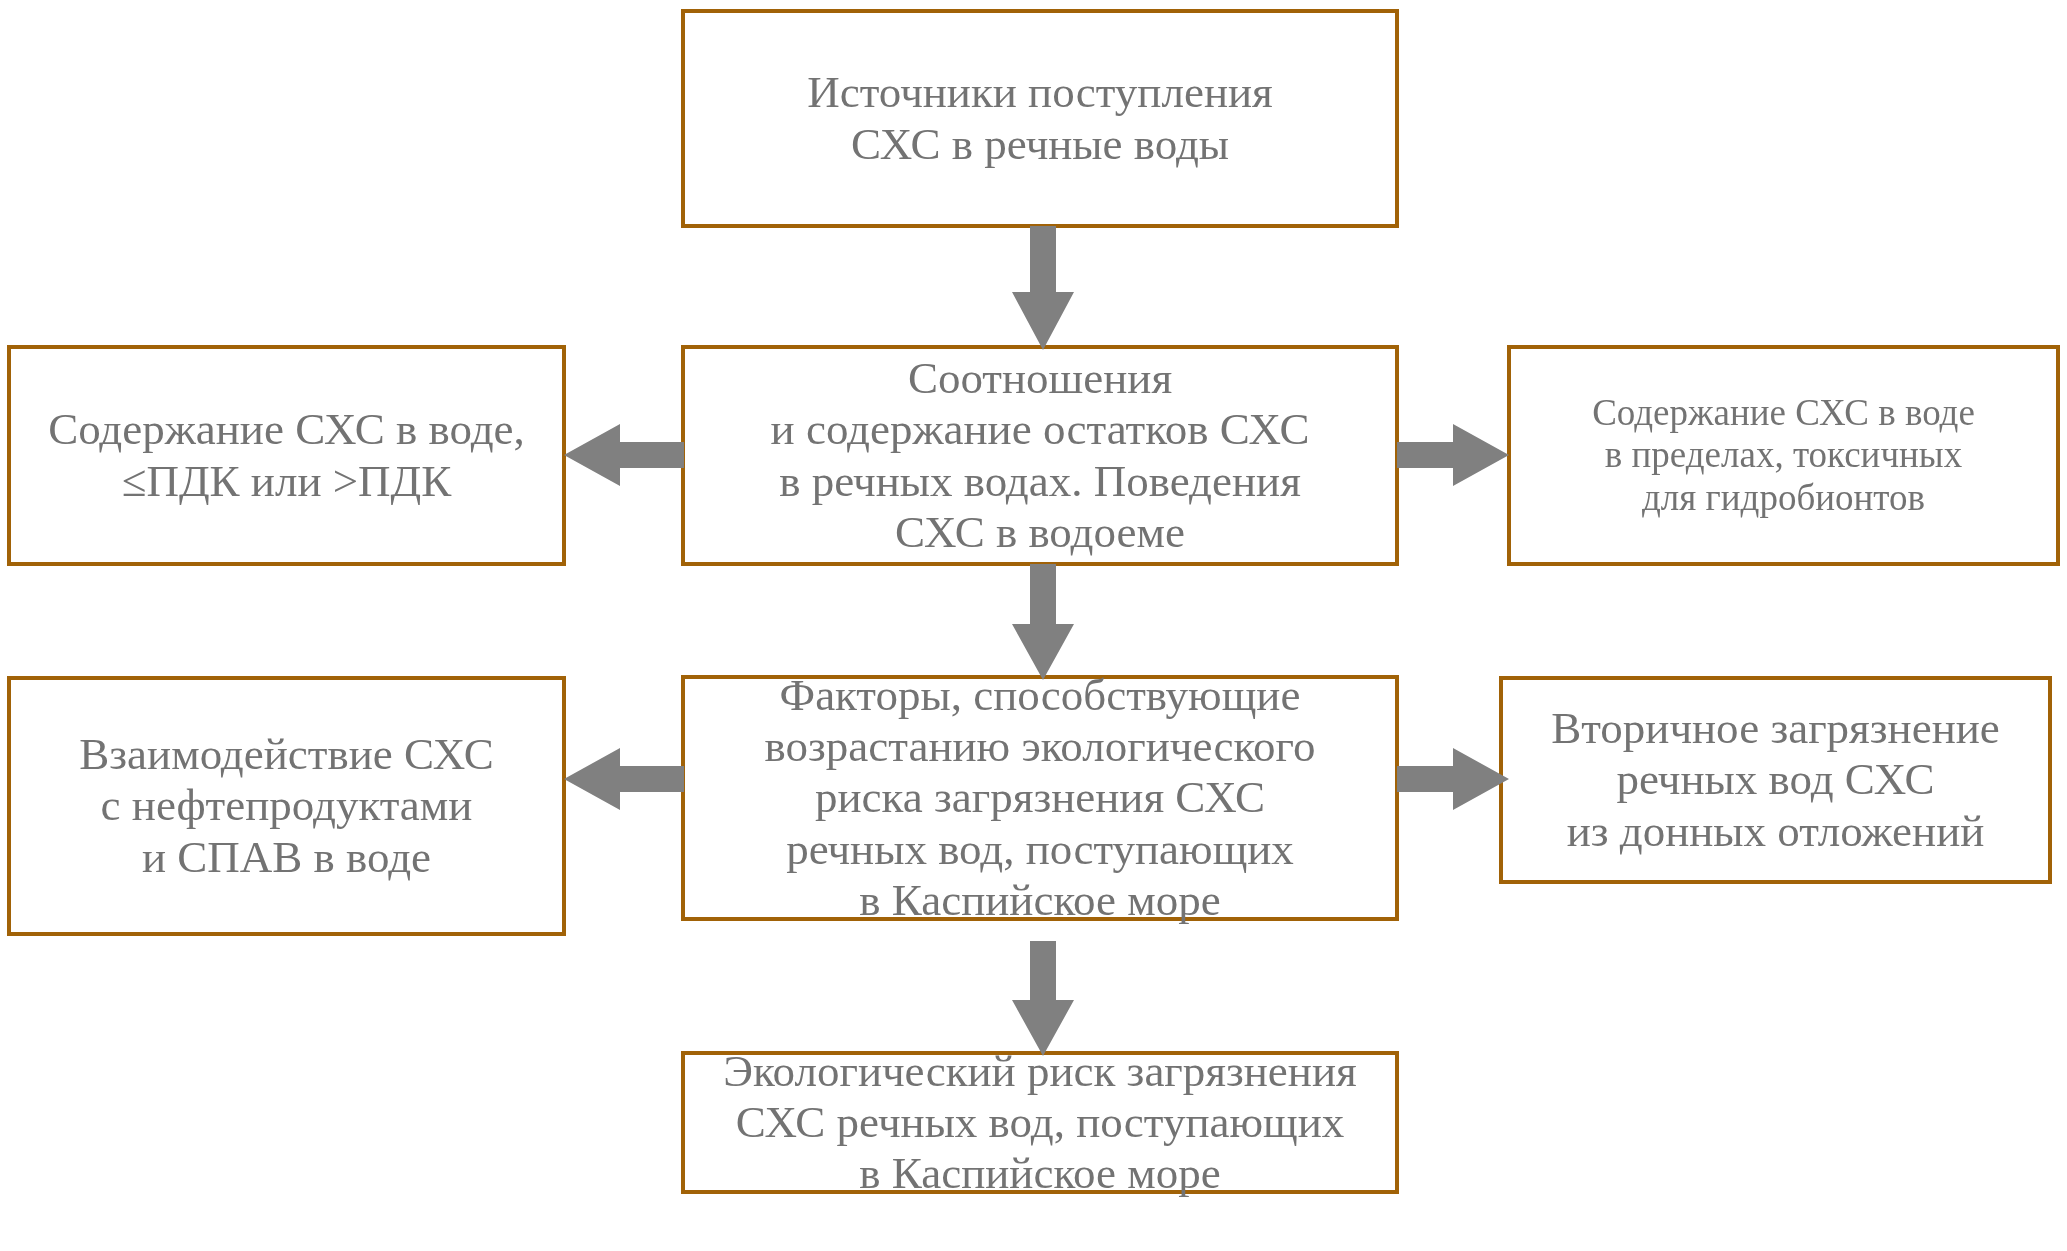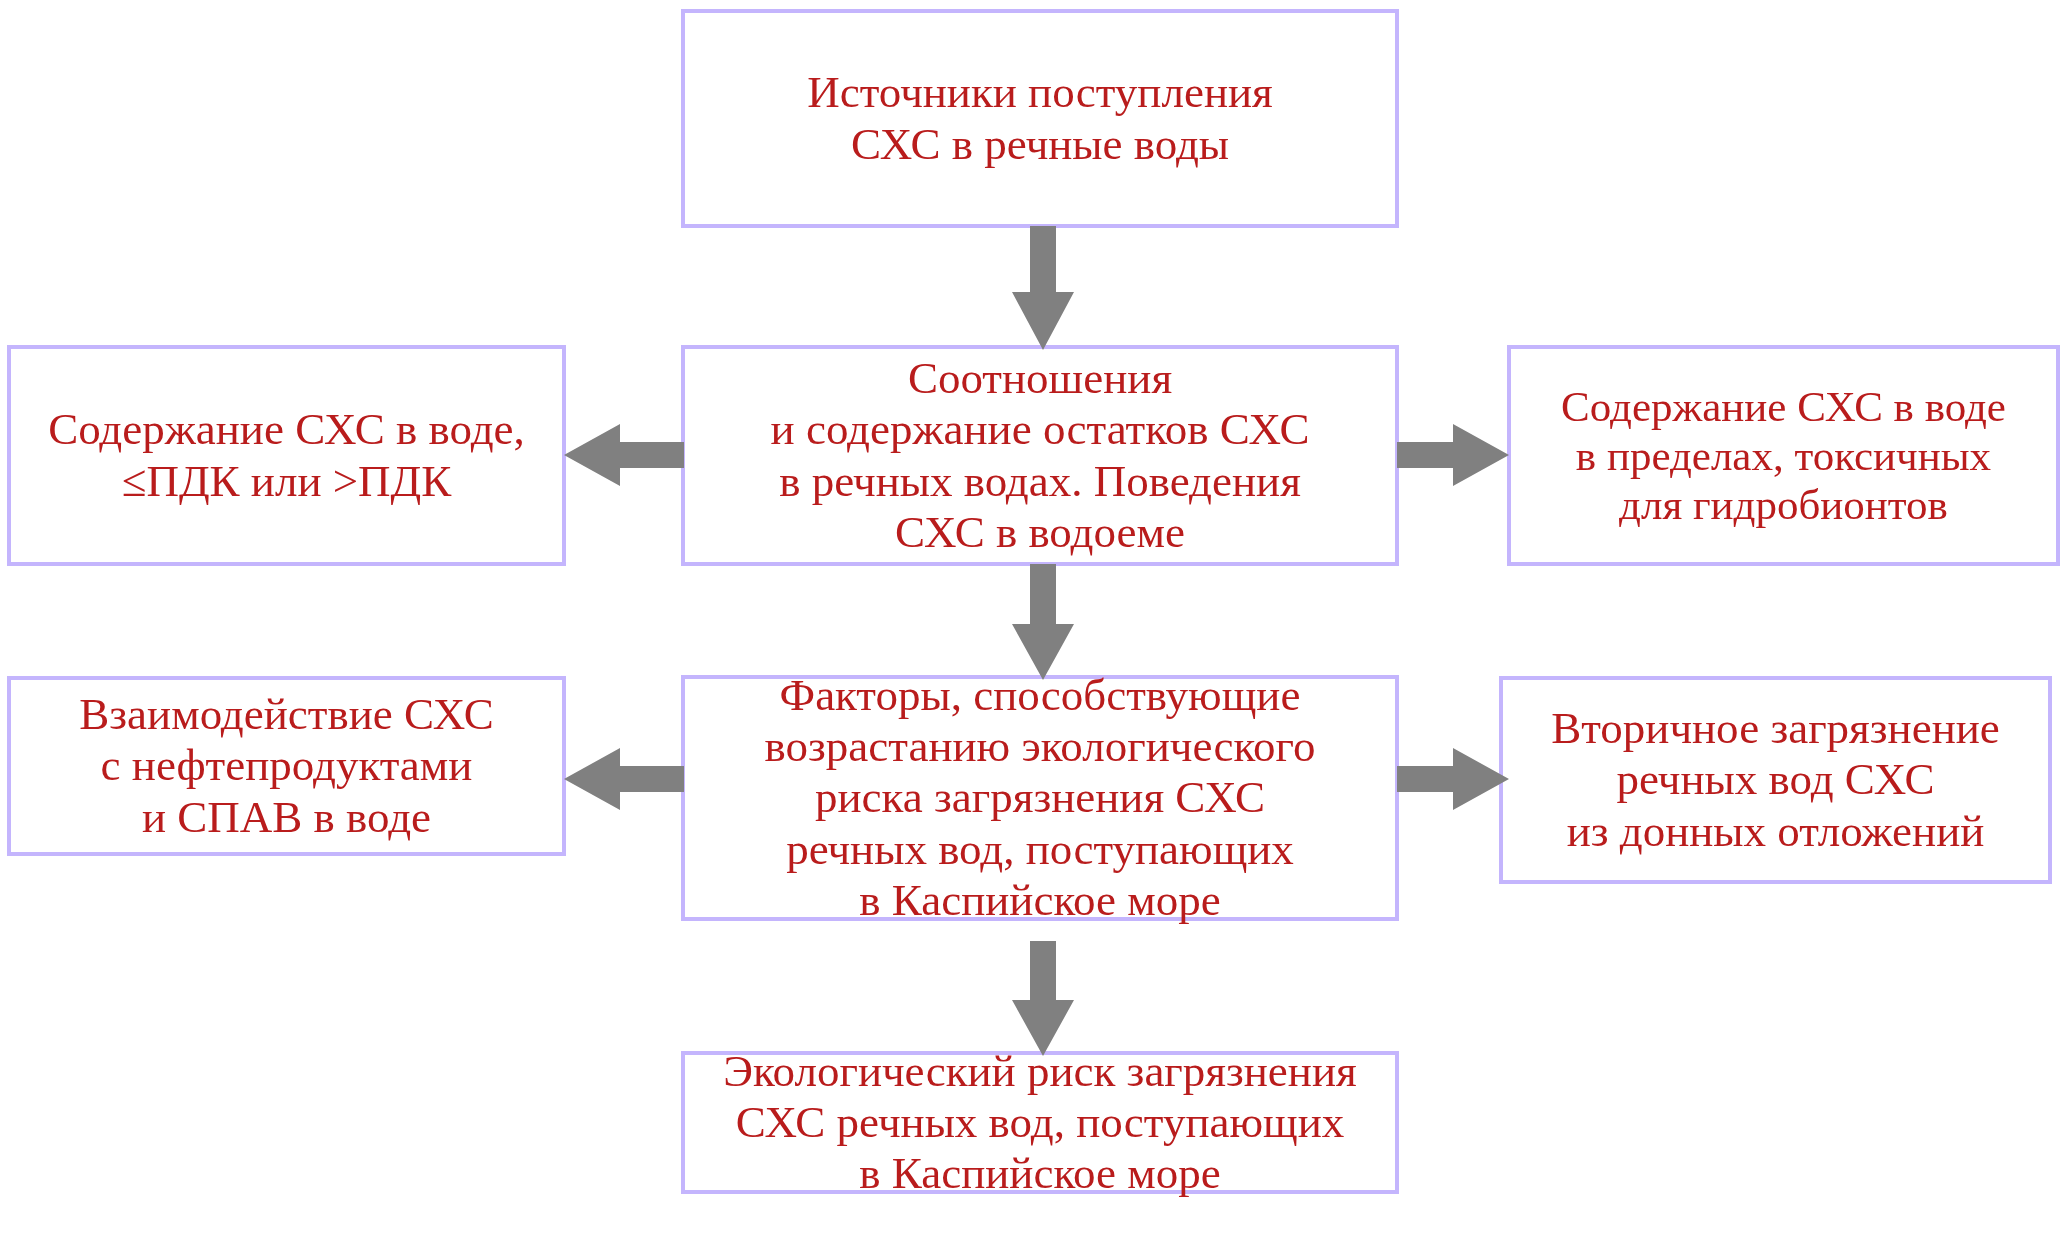--- a/index.html
+++ b/index.html
@@ -12,44 +12,44 @@
     position: relative;
     width: 2067px;
     height: 1251px;
     background: #ffffff;
     font-family: "Liberation Serif", "DejaVu Serif", serif;
     overflow: hidden;
   }
   .node {
     position: absolute;
     box-sizing: border-box;
-    border: 4px solid #c4b5fd;
+    border: 4px solid #a16207;
     background: #ffffff;
     display: flex;
     align-items: center;
     justify-content: center;
     text-align: center;
-    color: #b91c1c;
+    color: #737373;
     line-height: 1.14;
     white-space: pre-line;
     padding: 6px 10px;
   }
   .node-text {
     display: block;
     width: 100%;
     white-space: pre-line;
   }
 
   
   #node-top      { left: 681px;  top: 9px;    width: 718px; height: 219px; font-size: 45px; }
   #node-center-1 { left: 681px;  top: 345px;  width: 718px; height: 221px; font-size: 45px; }
   #node-left-1   { left: 7px;    top: 345px;  width: 559px; height: 221px; font-size: 45px; }
-  #node-right-1  { left: 1507px; top: 345px;  width: 553px; height: 221px; font-size: 43px; }
+  #node-right-1  { left: 1507px; top: 345px;  width: 553px; height: 221px; font-size: 37px; }
   #node-center-2 { left: 681px;  top: 675px;  width: 718px; height: 246px; font-size: 45px; }
-  #node-left-2   { left: 7px;    top: 676px;  width: 559px; height: 180px; font-size: 45px; }
+  #node-left-2   { left: 7px;    top: 676px;  width: 559px; height: 260px; font-size: 45px; }
   #node-right-2  { left: 1499px; top: 676px;  width: 553px; height: 208px; font-size: 45px; text-align: center; }
   #node-bottom   { left: 681px;  top: 1051px; width: 718px; height: 143px; font-size: 45px; }
 
   
   .arrow {
     position: absolute;
     display: block;
   }
   #arrow-top-to-center  { left: 1012px; top: 226px;  width: 62px;  height: 124px; }
   #arrow-center-to-mid  { left: 1012px; top: 564px;  width: 62px;  height: 116px; }

